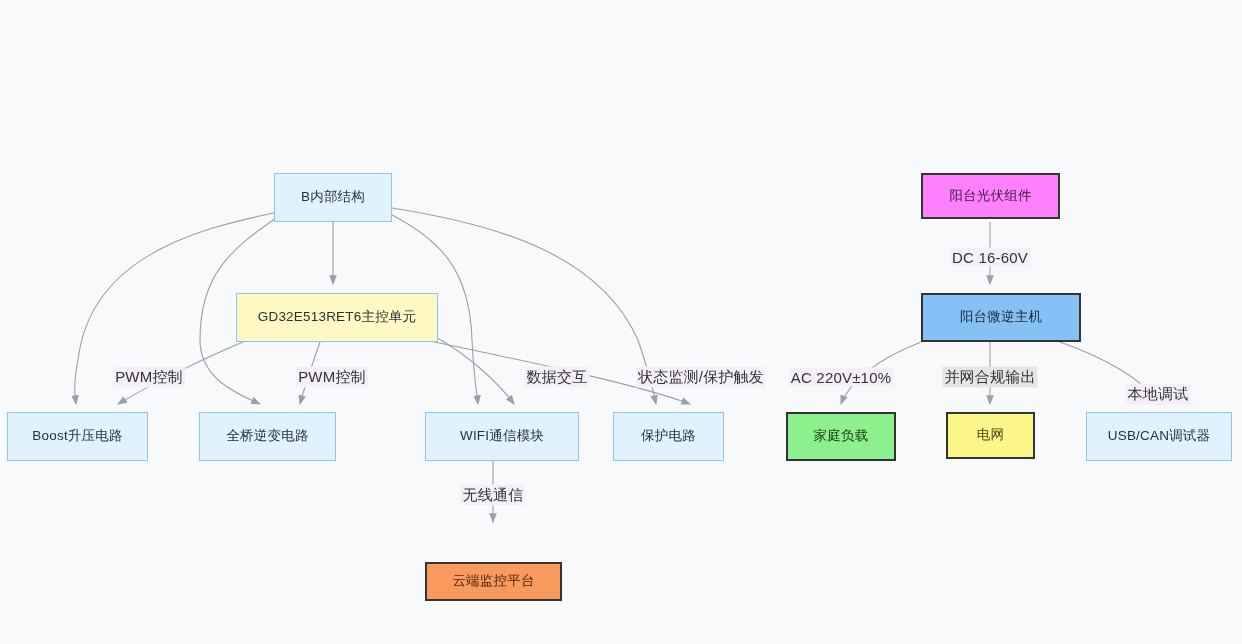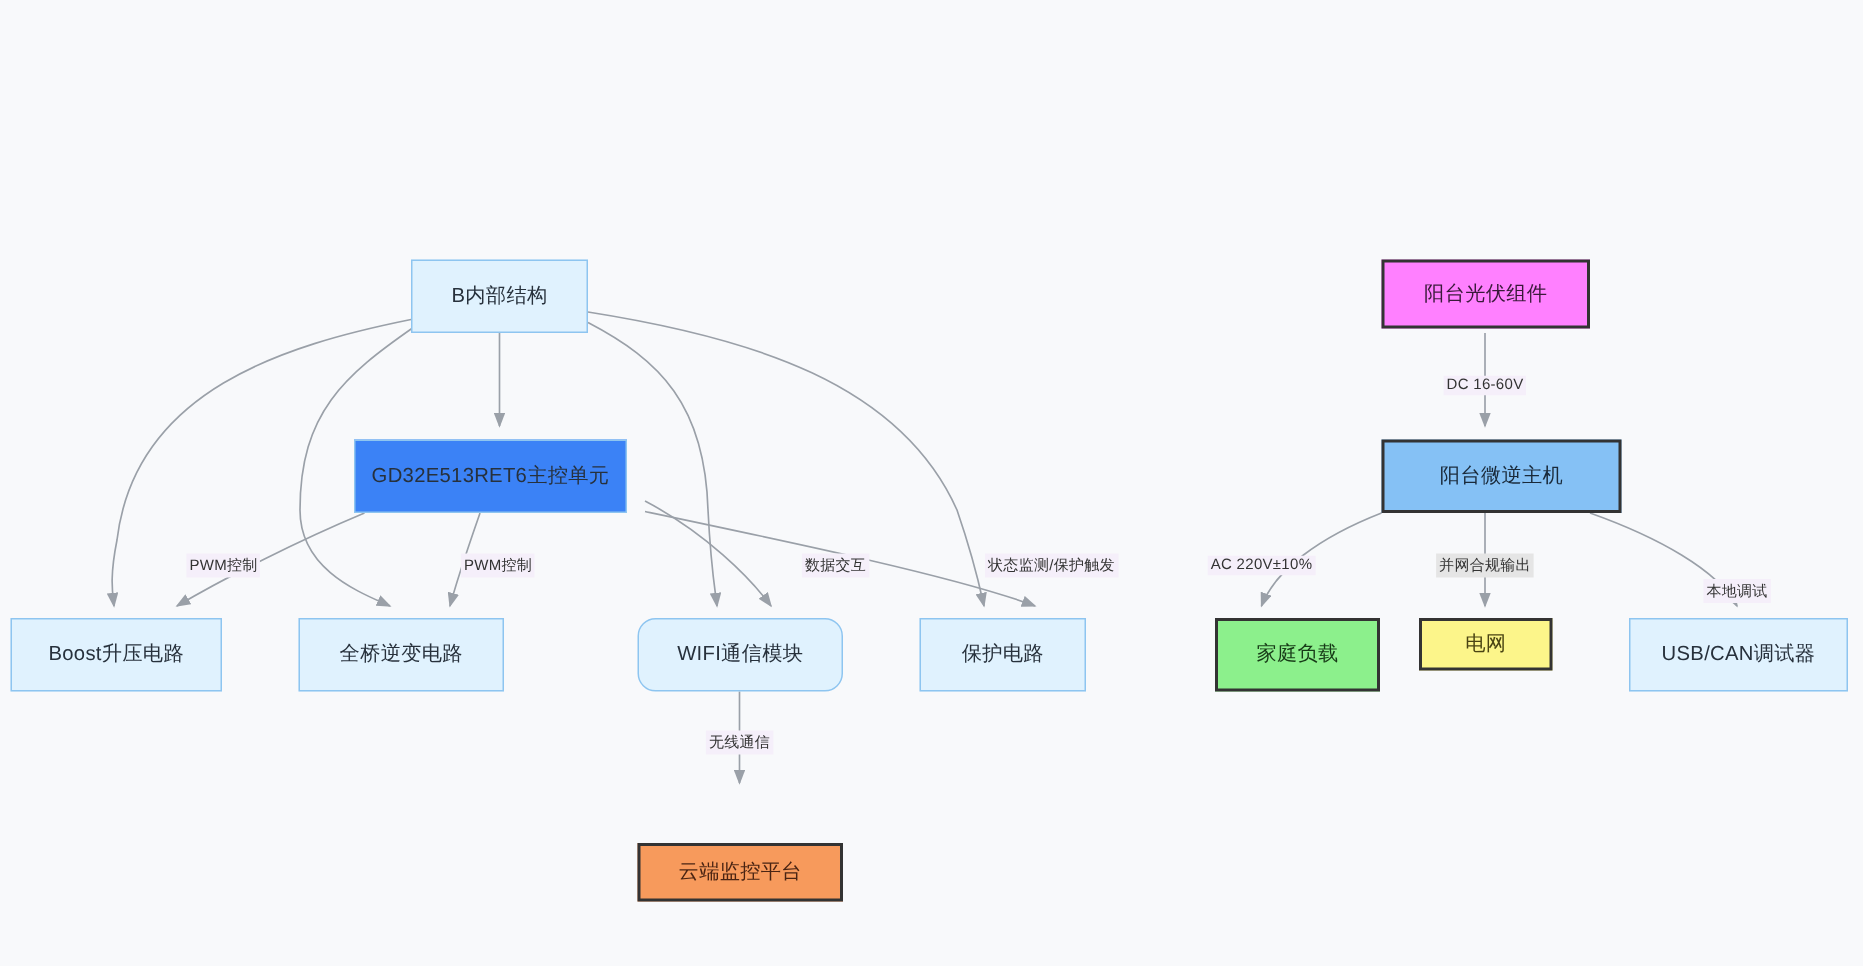--- a/index.html
+++ b/index.html
@@ -59,36 +59,35 @@
   }
   .node.inv {
     background: #85c1f5;
     border: 2px solid #333333;
     color: #1a2a3a;
   }
   .node.load {
     background: #8cf08c;
     border: 2px solid #333333;
     color: #173a17;
-    margin-left: 24px;
   }
   .node.grid {
     background: #fcf58a;
     border: 2px solid #333333;
     color: #4a4413;
   }
   .node.cloud {
     background: #f79a5c;
     border: 2px solid #333333;
     color: #4a2413;
   }
   .edge-label {
     position: absolute;
     box-sizing: border-box;
-    font-size: 10px;
+    font-size: 15px;
     color: #333333;
     background: #f5effa;
     padding: 1px 2px;
     white-space: nowrap;
     transform: translate(-50%, -50%);
     letter-spacing: 0.2px;
   }
 </style>
 </head>
 <body style="background: rgb(248, 249, 251);">
@@ -116,48 +115,48 @@
         <path d="M 921,342 C 880,358 850,380 841,404" class="edge-path" marker-end="url(#arrowhead)" stroke="#9aa0a8"></path>
         <path d="M 990,342 L 990,404" class="edge-path" marker-end="url(#arrowhead)" stroke="#9aa0a8"></path>
         <path d="M 1060,342 C 1105,358 1145,380 1158,404" class="edge-path" marker-end="url(#arrowhead)" stroke="#9aa0a8"></path>
       </g>
   </svg>
 
   <div id="node-layer">
       <div class="node default" style="left: 274px; top: 173px; width: 118px; height: 49px; background: rgb(224, 242, 254); border-color: rgb(142, 197, 240);">
         <span>B内部结构</span>
       </div>
-      <div class="node default" style="left: 236px; top: 293px; width: 182px; height: 49px; background: #3b82f6; border-color: rgb(142, 197, 240);">
+      <div class="node default" style="left: 236px; top: 293px; width: 202px; height: 49px; background: #fef9c3; border-color: rgb(142, 197, 240);">
         <span>GD32E513RET6主控单元</span>
       </div>
       <div class="node default" style="left: 7px; top: 412px; width: 141px; height: 49px; background: rgb(224, 242, 254); border-color: rgb(142, 197, 240);">
         <span>Boost升压电路</span>
       </div>
       <div class="node default" style="left: 199px; top: 412px; width: 137px; height: 49px; background: rgb(224, 242, 254); border-color: rgb(142, 197, 240);">
         <span>全桥逆变电路</span>
       </div>
-      <div class="node default" style="left: 425px; top: 412px; width: 137px; height: 49px; background: rgb(224, 242, 254); border-color: rgb(142, 197, 240); border-radius: 12px;">
+      <div class="node default" style="left: 425px; top: 412px; width: 154px; height: 49px; background: rgb(224, 242, 254); border-color: rgb(142, 197, 240);">
         <span>WIFI通信模块</span>
       </div>
       <div class="node default" style="left: 613px; top: 412px; width: 111px; height: 49px; background: rgb(224, 242, 254); border-color: rgb(142, 197, 240);">
         <span>保护电路</span>
       </div>
       <div class="node cloud" style="left: 425px; top: 562px; width: 137px; height: 39px; background: rgb(247, 154, 92); border-color: rgb(51, 51, 51);">
         <span>云端监控平台</span>
       </div>
       <div class="node pv" style="left: 921px; top: 173px; width: 139px; height: 46px; background: rgb(255, 128, 255); border-color: rgb(51, 51, 51);">
         <span>阳台光伏组件</span>
       </div>
       <div class="node inv" style="left: 921px; top: 293px; width: 160px; height: 49px; background: rgb(133, 193, 245); border-color: rgb(51, 51, 51);">
         <span>阳台微逆主机</span>
       </div>
       <div class="node load" style="left: 786px; top: 412px; width: 110px; height: 49px; background: rgb(140, 240, 140); border-color: rgb(51, 51, 51);">
         <span>家庭负载</span>
       </div>
-      <div class="node grid" style="left: 946px; top: 412px; width: 89px; height: 35px; background: rgb(252, 245, 138); border-color: rgb(51, 51, 51);">
+      <div class="node grid" style="left: 946px; top: 412px; width: 89px; height: 47px; background: rgb(252, 245, 138); border-color: rgb(51, 51, 51);">
         <span>电网</span>
       </div>
       <div class="node default" style="left: 1086px; top: 412px; width: 146px; height: 49px; background: rgb(224, 242, 254); border-color: rgb(142, 197, 240);">
         <span>USB/CAN调试器</span>
       </div>
     </div>
   <div id="label-layer">
       <div class="edge-label" style="left: 149px; top: 377px; background: rgb(245, 239, 250);">PWM控制</div>
       <div class="edge-label" style="left: 332px; top: 377px; background: rgb(245, 239, 250);">PWM控制</div>
       <div class="edge-label" style="left: 557px; top: 377px; background: rgb(245, 239, 250);">数据交互</div>

